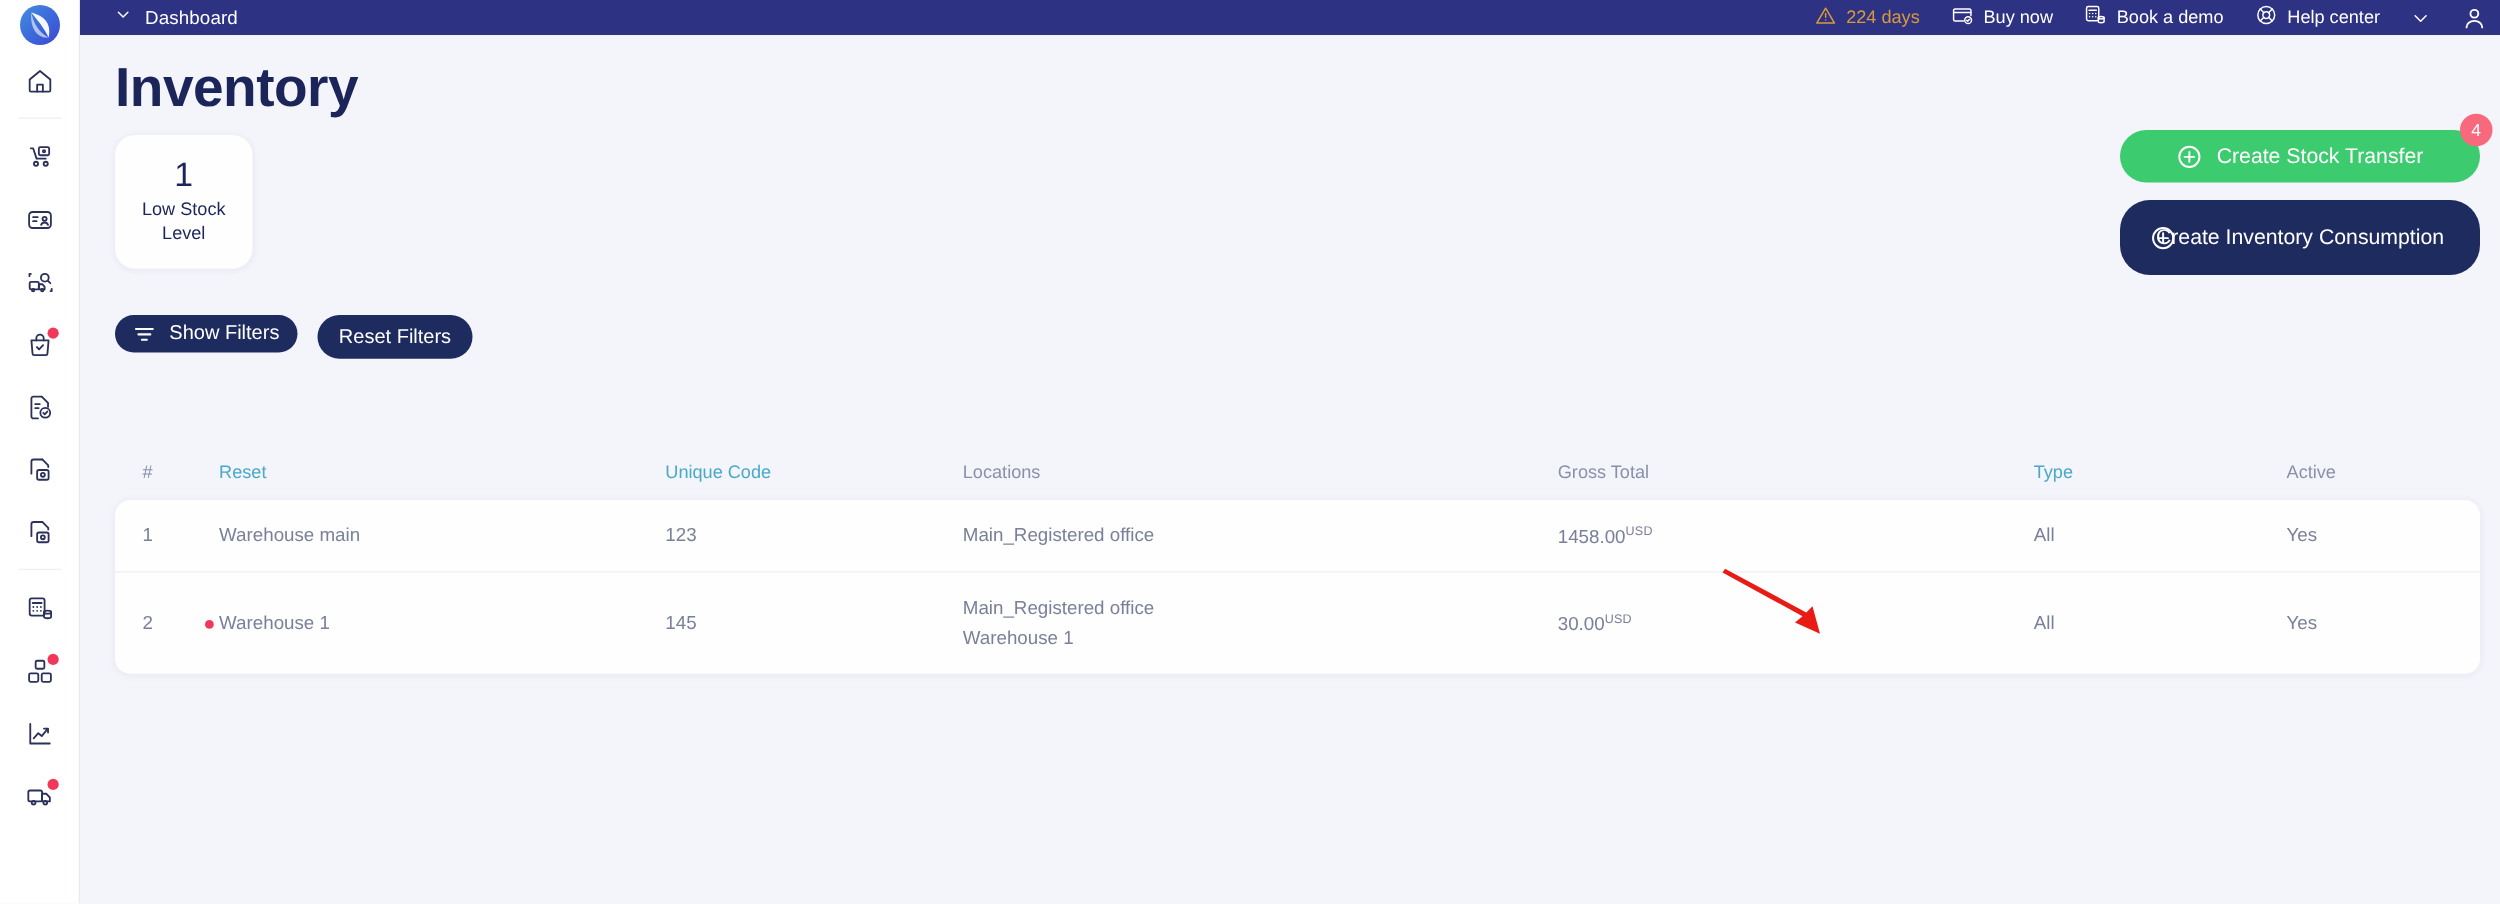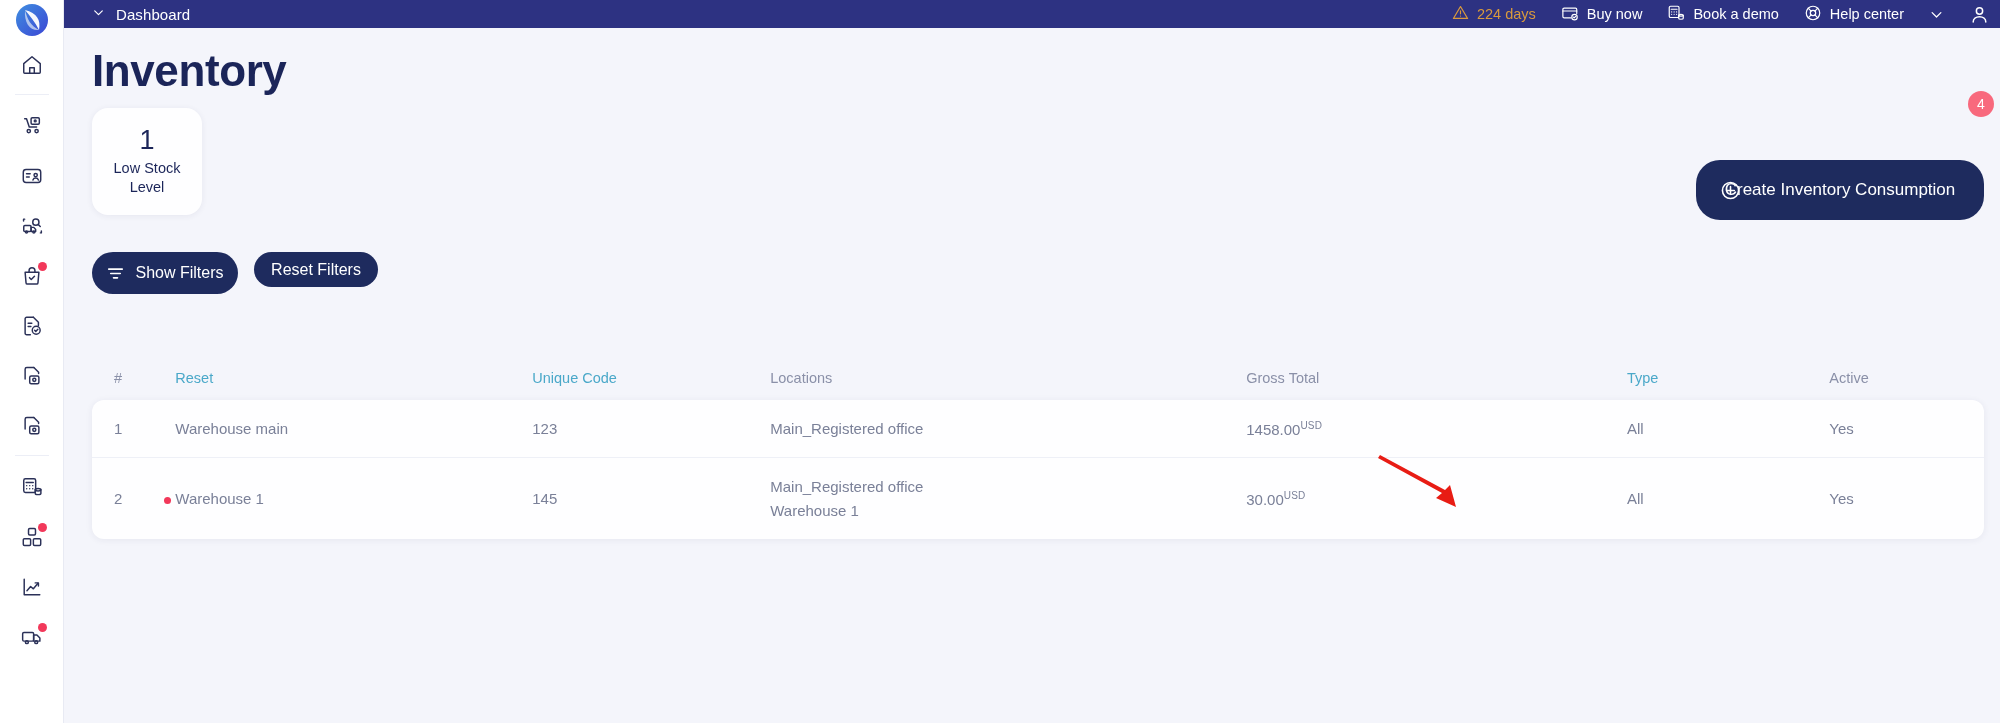--- a/index.html
+++ b/index.html
@@ -82,21 +82,21 @@
   #stat-label { font-size: 14.5px; color: #1b2559; text-align: center; line-height: 1.32; }
 
   .pill-btn {
     position: absolute;
     background: #1e2b5e; color: #fff;
     border-radius: 22px; border: none;
     display: flex; align-items: center; justify-content: center;
     font-size: 16px; cursor: pointer;
     font-family: "Liberation Sans", sans-serif;
   }
-  #show-filters { left: 28px; top: 252px; width: 146px; height: 42px; gap: 10px; }
+  #show-filters { left: 28px; top: 252px; width: 146px; height: 30px; gap: 10px; }
   #reset-filters { left: 190px; top: 252px; width: 124px; height: 35px; }
 
   
   .act-btn {
     position: absolute; right: 16px;
     border-radius: 24px; border: none; cursor: pointer;
     display: flex; align-items: center; justify-content: center;
     font-family: "Liberation Sans", sans-serif;
   }
   #btn-stock-transfer {
@@ -419,20 +419,29 @@
       </span>
       <span>Show Filters</span>
     </button>
 
     <button class="pill-btn" id="reset-filters">
       <span>Reset Filters</span>
     </button>
 
     <div id="badge-4">4</div>
 
+    <button class="act-btn" id="btn-stock-transfer">
+      <span style="display:flex;">
+        <svg width="21" height="21" viewBox="0 0 24 24" fill="none" stroke="#ffffff" stroke-width="1.8" stroke-linecap="round">
+          <circle cx="12" cy="12" r="9.2"></circle>
+            <path d="M12 7.6v8.8M7.6 12h8.8"></path>
+        </svg>
+      </span>
+      <span>Create Stock Transfer</span>
+    </button>
 
     <button class="act-btn" id="btn-create-consumption">
       <span class="ac-ico" style="display:flex;">
         <svg width="21" height="21" viewBox="0 0 24 24" fill="none" stroke="#ffffff" stroke-width="1.8" stroke-linecap="round">
           <circle cx="12" cy="12" r="9.2"></circle>
             <path d="M12 7.6v8.8M7.6 12h8.8"></path>
         </svg>
       </span>
       <span class="ac-txt">Create Inventory Consumption</span>
     </button>

